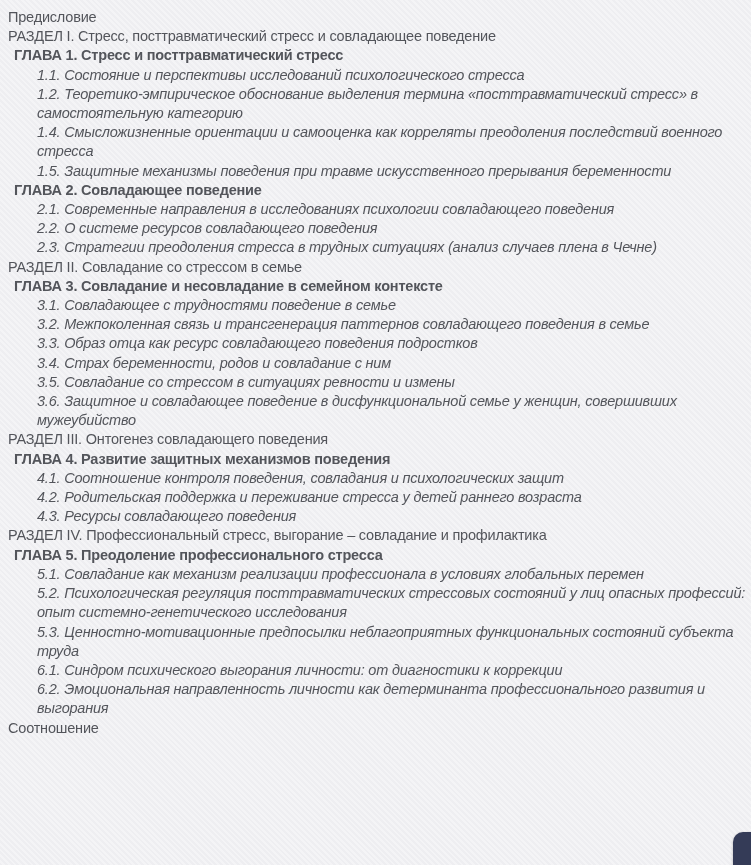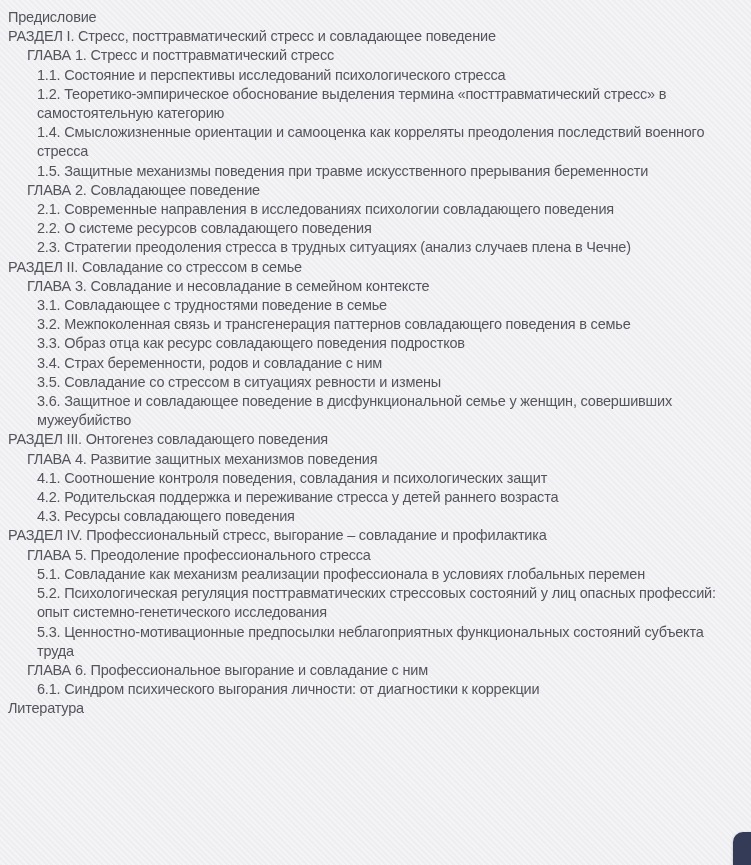--- a/index.html
+++ b/index.html
@@ -9,31 +9,32 @@
     background-color:#f1f1f3;
     background-image:repeating-linear-gradient(45deg,#eeeef1 0,#eeeef1 2px,#f4f4f6 2px,#f4f4f6 4px);
   }
   .toc{
     padding-top:8px;padding-right:6px;
     font-size:14.5px;line-height:19.2px;letter-spacing:-0.2px;
     white-space:pre;
   }
   .toc-item{margin:0;}
   .level-0{padding-left:8px;}
-  .level-1{padding-left:27px;}
-  .level-2{padding-left:37px;}
+  .level-1{padding-left:14px;font-weight:bold;}
+  .level-2{padding-left:37px;font-style:italic;}
   .fab{
     position:absolute;left:733px;top:832px;
     width:46px;height:46px;border-radius:10px;
     box-shadow:0 1px 3px rgba(0,0,0,0.25);
   }
 </style>
 </head>
 <body style="color: rgb(83, 85, 91);">
 
 <div class="toc" id="toc"><div class="toc-item level-0">Предисловие</div><div class="toc-item level-0">РАЗДЕЛ I. Стресс, посттравматический стресс и совладающее поведение</div><div class="toc-item level-1">ГЛАВА 1. Стресс и посттравматический стресс</div><div class="toc-item level-2">1.1. Состояние и перспективы исследований психологического стресса</div><div class="toc-item level-2">1.2. Теоретико-эмпирическое обоснование выделения термина «посттравматический стресс» в
 самостоятельную категорию</div><div class="toc-item level-2">1.4. Смысложизненные ориентации и самооценка как корреляты преодоления последствий военного
 стресса</div><div class="toc-item level-2">1.5. Защитные механизмы поведения при травме искусственного прерывания беременности</div><div class="toc-item level-1">ГЛАВА 2. Совладающее поведение</div><div class="toc-item level-2">2.1. Современные направления в исследованиях психологии совладающего поведения</div><div class="toc-item level-2">2.2. О системе ресурсов совладающего поведения</div><div class="toc-item level-2">2.3. Стратегии преодоления стресса в трудных ситуациях (анализ случаев плена в Чечне)</div><div class="toc-item level-0">РАЗДЕЛ II. Совладание со стрессом в семье</div><div class="toc-item level-1">ГЛАВА 3. Совладание и несовладание в семейном контексте</div><div class="toc-item level-2">3.1. Совладающее с трудностями поведение в семье</div><div class="toc-item level-2">3.2. Межпоколенная связь и трансгенерация паттернов совладающего поведения в семье</div><div class="toc-item level-2">3.3. Образ отца как ресурс совладающего поведения подростков</div><div class="toc-item level-2">3.4. Страх беременности, родов и совладание с ним</div><div class="toc-item level-2">3.5. Совладание со стрессом в ситуациях ревности и измены</div><div class="toc-item level-2">3.6. Защитное и совладающее поведение в дисфункциональной семье у женщин, совершивших
 мужеубийство</div><div class="toc-item level-0">РАЗДЕЛ III. Онтогенез совладающего поведения</div><div class="toc-item level-1">ГЛАВА 4. Развитие защитных механизмов поведения</div><div class="toc-item level-2">4.1. Соотношение контроля поведения, совладания и психологических защит</div><div class="toc-item level-2">4.2. Родительская поддержка и переживание стресса у детей раннего возраста</div><div class="toc-item level-2">4.3. Ресурсы совладающего поведения</div><div class="toc-item level-0">РАЗДЕЛ IV. Профессиональный стресс, выгорание – совладание и профилактика</div><div class="toc-item level-1">ГЛАВА 5. Преодоление профессионального стресса</div><div class="toc-item level-2">5.1. Совладание как механизм реализации профессионала в условиях глобальных перемен</div><div class="toc-item level-2">5.2. Психологическая регуляция посттравматических стрессовых состояний у лиц опасных профессий:
 опыт системно-генетического исследования</div><div class="toc-item level-2">5.3. Ценностно-мотивационные предпосылки неблагоприятных функциональных состояний субъекта
-труда</div><div class="toc-item level-1">ГЛАВА 6. Профессиональное выгорание и совладание с ним</div><div class="toc-item level-2">6.1. Синдром психического выгорания личности: от диагностики к коррекции</div><div class="toc-item level-0">Литература</div></div>
+труда</div><div class="toc-item level-2">6.1. Синдром психического выгорания личности: от диагностики к коррекции</div><div class="toc-item level-2">6.2. Эмоциональная направленность личности как детерминанта профессионального развития и
+выгорания</div><div class="toc-item level-0">Соотношение</div></div>
 
 <div class="fab" style="background: rgb(52, 59, 87);"></div>
 
 </body></html>

